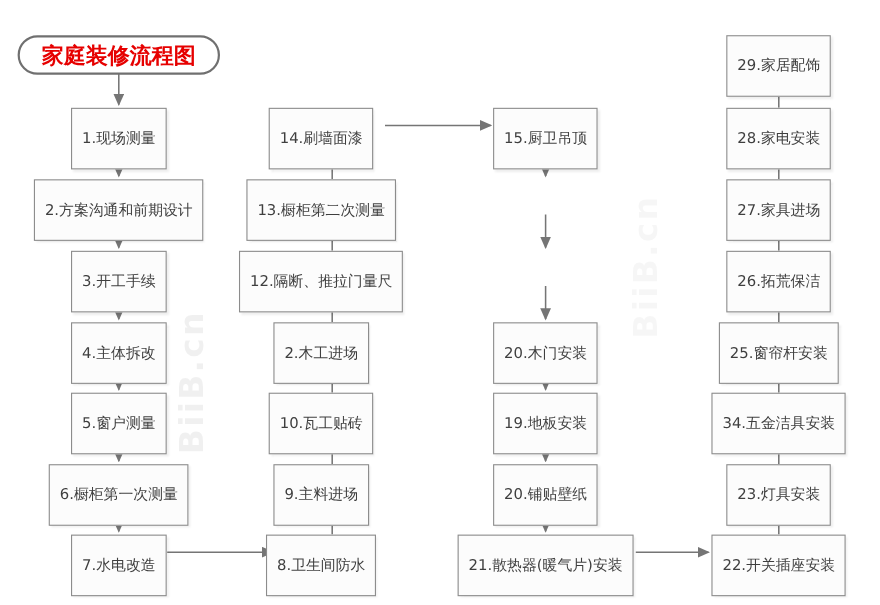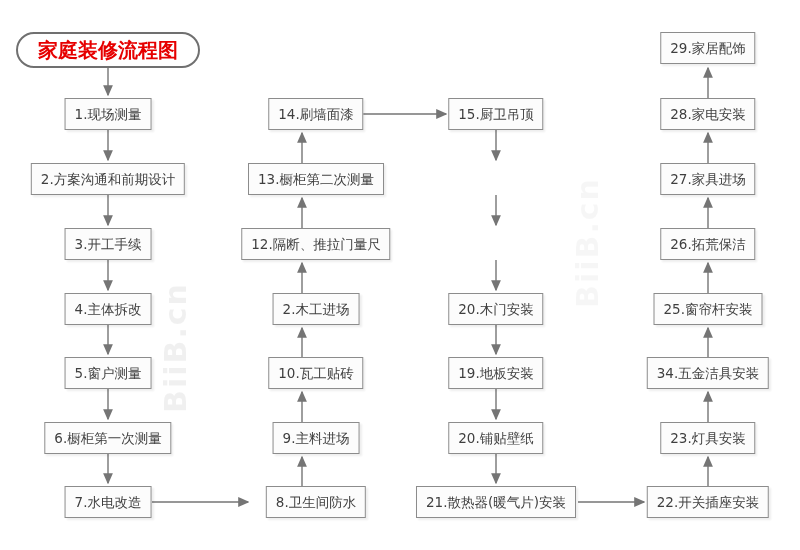--- a/index.html
+++ b/index.html
@@ -9,42 +9,42 @@
     background:#ffffff;
     overflow:hidden;
     font-family:"DejaVu Sans","Liberation Sans",sans-serif;
   }
   svg.arrows{position:absolute;left:0;top:0;z-index:1;}
   .node{
     position:absolute;
     z-index:2;
     transform:translateX(-50%);
     height:30px;line-height:30px;
-    padding:0 9px;
+    padding:12px 9px;
     white-space:nowrap;
     background:#fcfcfc;
     border:1px solid #8c8c8c;
     box-shadow:2px 2px 2px rgba(0,0,0,0.07);
     color:#3f3f3f;
     font-size:13.5px;
     text-align:center;
   }
   .title{
     height:32px;line-height:32px;
     padding:0 20px;
     border:2px solid #707070;
     border-radius:18px;
     background:#ffffff;
     color:#e60000;
     font-weight:bold;
     font-size:20px;
     box-shadow:none;
   }
   
-  .c1{left:108px}.c2{left:316px}.c3{left:496px}.c4{left:708px}
+  .c1{left:108px}.c2{left:292px}.c3{left:496px}.c4{left:708px}
   
   .r0{top:32px}.r1{top:98px}.r2{top:163px}.r3{top:228px}
   .r4{top:293px}.r5{top:357px}.r6{top:422px}.r7{top:486px}
   .watermark{
     position:absolute;z-index:0;
     transform:rotate(-90deg);
     transform-origin:center center;
     font-weight:bold;
     font-size:30px;
     letter-spacing:2px;

